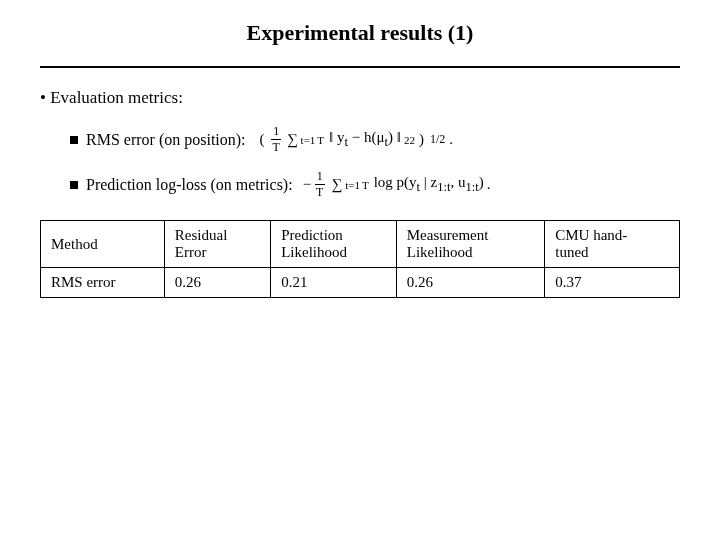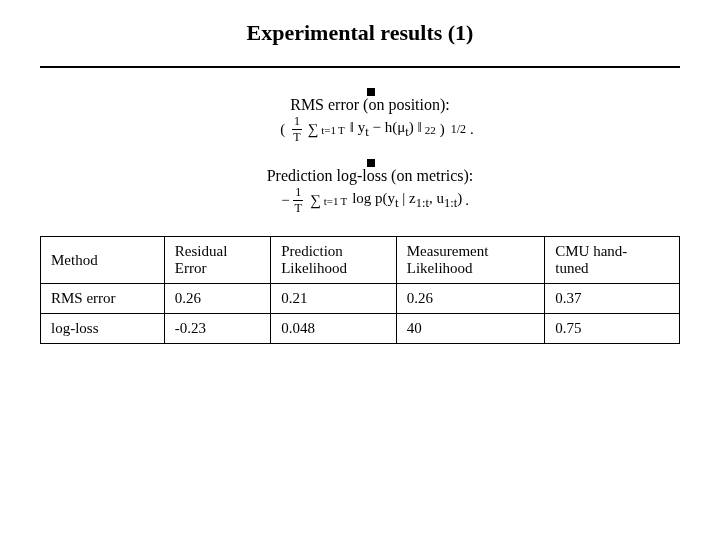--- a/index.html
+++ b/index.html
@@ -44,21 +44,20 @@
     .bullet-main::before {
       content: '• ';
     }
 
     .sub-bullet {
       display: flex;
       align-items: center;
       margin-left: 30px;
       margin-bottom: 14px;
       font-size: 16px;
-      flex-direction: column;
     }
 
     .sub-bullet-marker {
       display: inline-block;
       width: 8px;
       height: 8px;
       background: #000;
       margin-right: 8px;
       flex-shrink: 0;
     }
@@ -108,20 +107,21 @@
     .frac .den { padding: 0 2px; }
   </style>
 </head>
 <body>
 
 <div class="page-title">Experimental results (1)</div>
 <div class="title-underline"></div>
 
 <div class="content">
 
+  <div class="bullet-main">Evaluation metrics:</div>
 
   <div class="sub-bullet">
     <span class="sub-bullet-marker"></span>
     <span class="sub-bullet-text">RMS error (on position):</span>
     <span class="formula-container">
       <span style="margin:0 4px;">(</span>
       <span class="frac">
           <span class="num">1</span>
           <span class="den">T</span>
         </span>
@@ -165,22 +165,15 @@
       </tr>
     </thead>
     <tbody>
       <tr>
         <td>RMS error</td>
         <td>0.26</td>
         <td>0.21</td>
         <td>0.26</td>
         <td>0.37</td>
       </tr>
-      <tr>
-        <td>log-loss</td>
-        <td>-0.23</td>
-        <td>0.048</td>
-        <td>40</td>
-        <td>0.75</td>
-      </tr>
     </tbody>
   </table>
 </div>
 
 </body></html>

